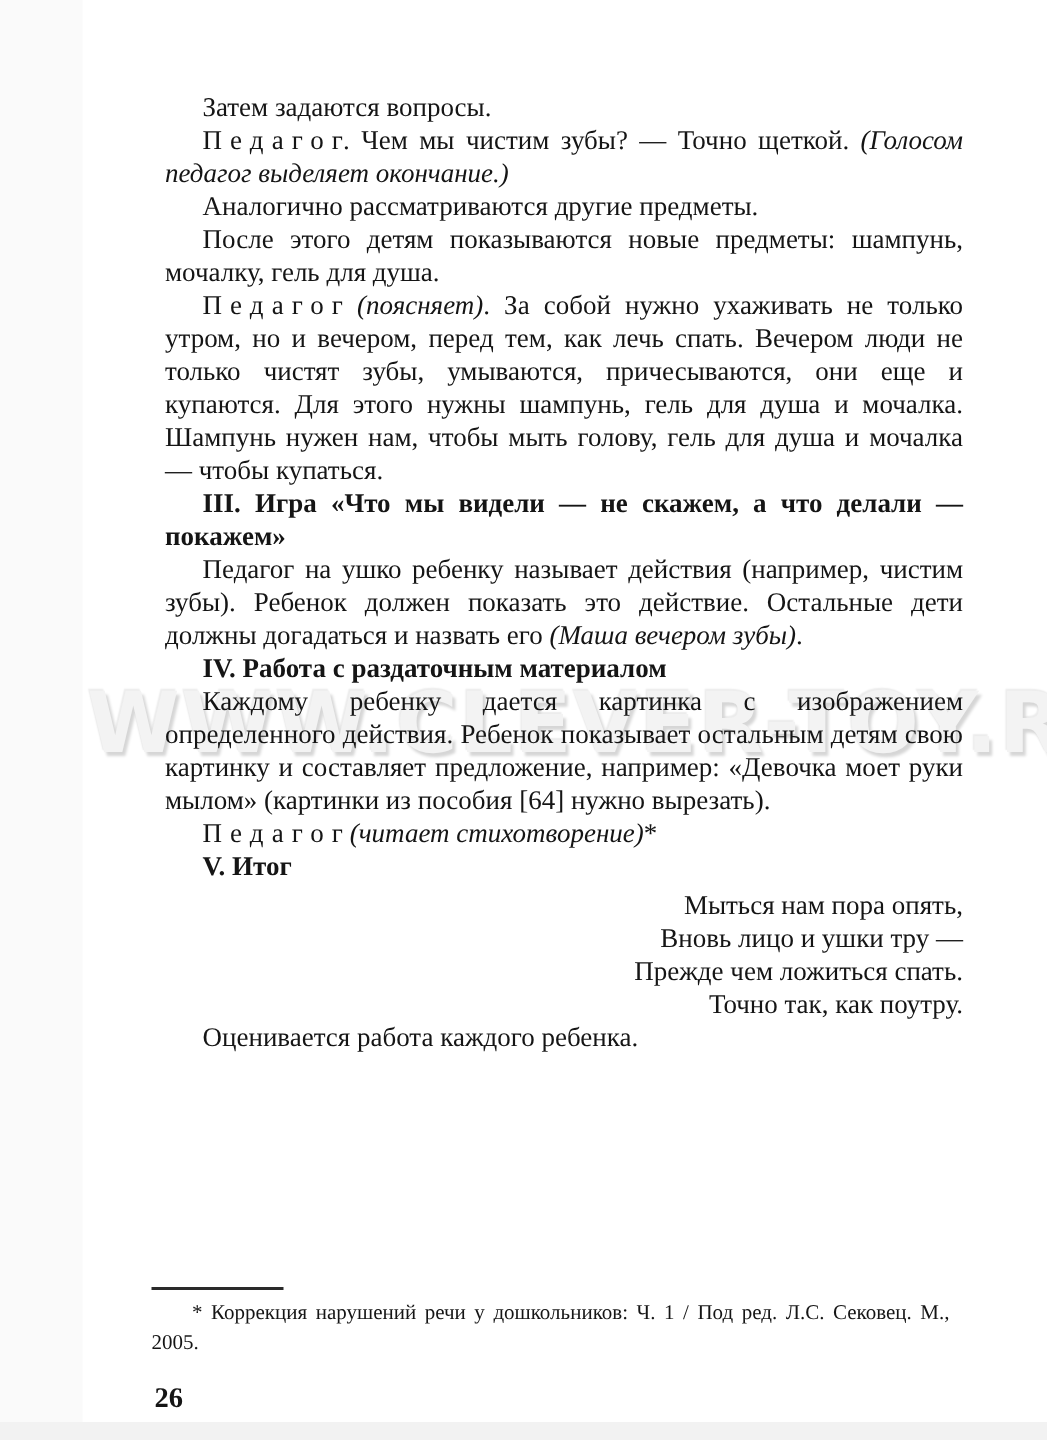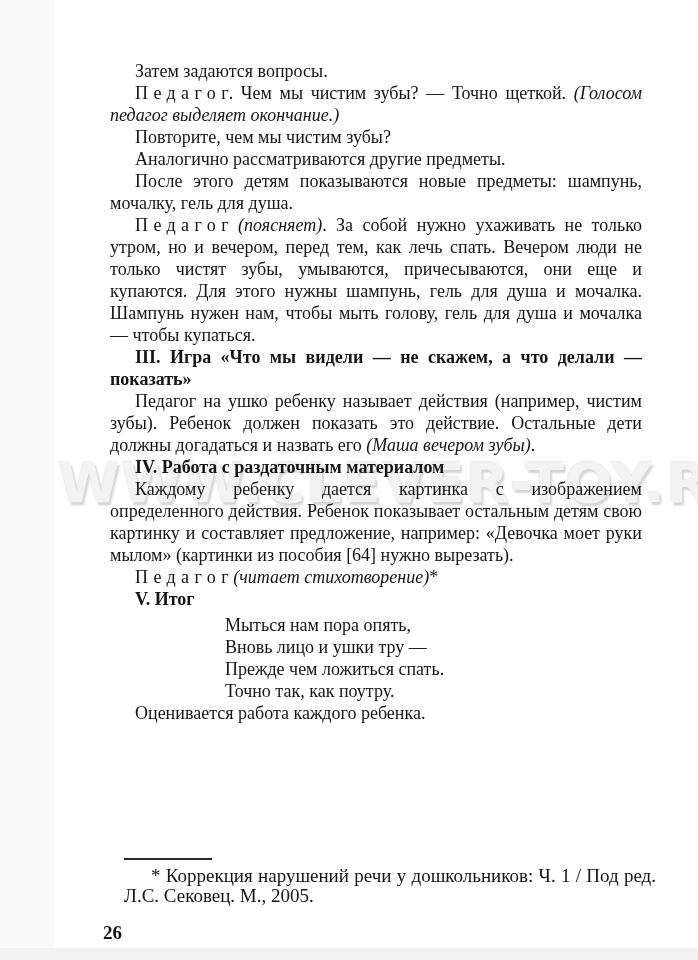--- a/index.html
+++ b/index.html
@@ -50,28 +50,28 @@
   .speaker { letter-spacing: 0.3em; margin-right: -0.3em; }
   .mt-4  { margin-top: 4px; }
   .mt-6  { margin-top: 6px; }
   .mt-8  { margin-top: 8px; }
   .mt-10 { margin-top: 10px; }
   .mt-11 { margin-top: 11px; }
   .mt-12 { margin-top: 12px; }
   .mt-16 { margin-top: 16px; }
   .poem {
     margin-left: 115px;
-    text-align: left;
+    text-align: right;
   }
   .poem-line { text-indent: 0; }
   .footnote {
-    position: absolute; left: 124px; top: 858px;
+    position: absolute; left: 101px; top: 858px;
     width: 532px;
     z-index: 1;
-    font-size: 19px;
+    font-size: 14px;
     line-height: 20px;
     text-align: justify;
   }
   .footnote-rule {
     width: 88px; height: 0;
     border-top: 2px solid #2a2a2a;
   }
   .footnote-text { margin: 6px 0 0 0; text-indent: 27px; }
   .page-number {
     position: absolute; left: 103px; top: 922px;
@@ -86,30 +86,29 @@
 <div class="edge-left"></div>
 
 <div class="watermark">WWW.CLEVER-TOY.RU</div>
 
 <div class="content">
 
   <p class="para">Затем задаются вопросы.</p>
 
   <p class="para mt-16"><span class="speaker">Педагог</span><span>. Чем мы чистим зубы? — Точно щеткой. </span><span class="it">(Голосом педагог выделяет окончание.)</span></p>
 
-  <p class="para">Повторите, чем мы чистим зубы?</p>
 
 
   <p class="para mt-10">Аналогично рассматриваются другие предметы.</p>
 
   <p class="para">После этого детям показываются новые предметы: шампунь, мочалку, гель для душа.</p>
 
   <p class="para mt-10"><span class="speaker">Педагог</span><span class="it"> (поясняет)</span><span>. За собой нужно ухаживать не только утром, но и вечером, перед тем, как лечь спать. Вечером люди не только чистят зубы, умываются, причесываются, они еще и купаются. Для этого нужны шампунь, гель для душа и мочалка. Шампунь нужен нам, чтобы мыть голову, гель для душа и мочалка — чтобы купаться.</span></p>
 
-  <p class="para bold mt-12">III. Игра «Что мы видели — не скажем, а что делали — показать»</p>
+  <p class="para bold mt-12">III. Игра «Что мы видели — не скажем, а что делали — покажем»</p>
 
   <p class="para"><span>Педагог на ушко ребенку называет действия (например, чистим зубы). Ребенок должен показать это действие. Остальные дети должны догадаться и назвать его </span><span class="it">(Маша вечером зубы)</span><span>.</span></p>
 
   <p class="para bold mt-12">IV. Работа с раздаточным материалом</p>
 
   <p class="para mt-11">Каждому ребенку дается картинка с изображением определенного действия. Ребенок показывает остальным детям свою картинку и составляет предложение, например: «Девочка моет руки мылом» (картинки из пособия [64] нужно вырезать).</p>
 
   <p class="para"><span class="speaker">Педагог</span><span class="it"> (читает стихотворение)</span><span>*</span></p>
 
   <p class="para bold mt-6">V. Итог</p>

